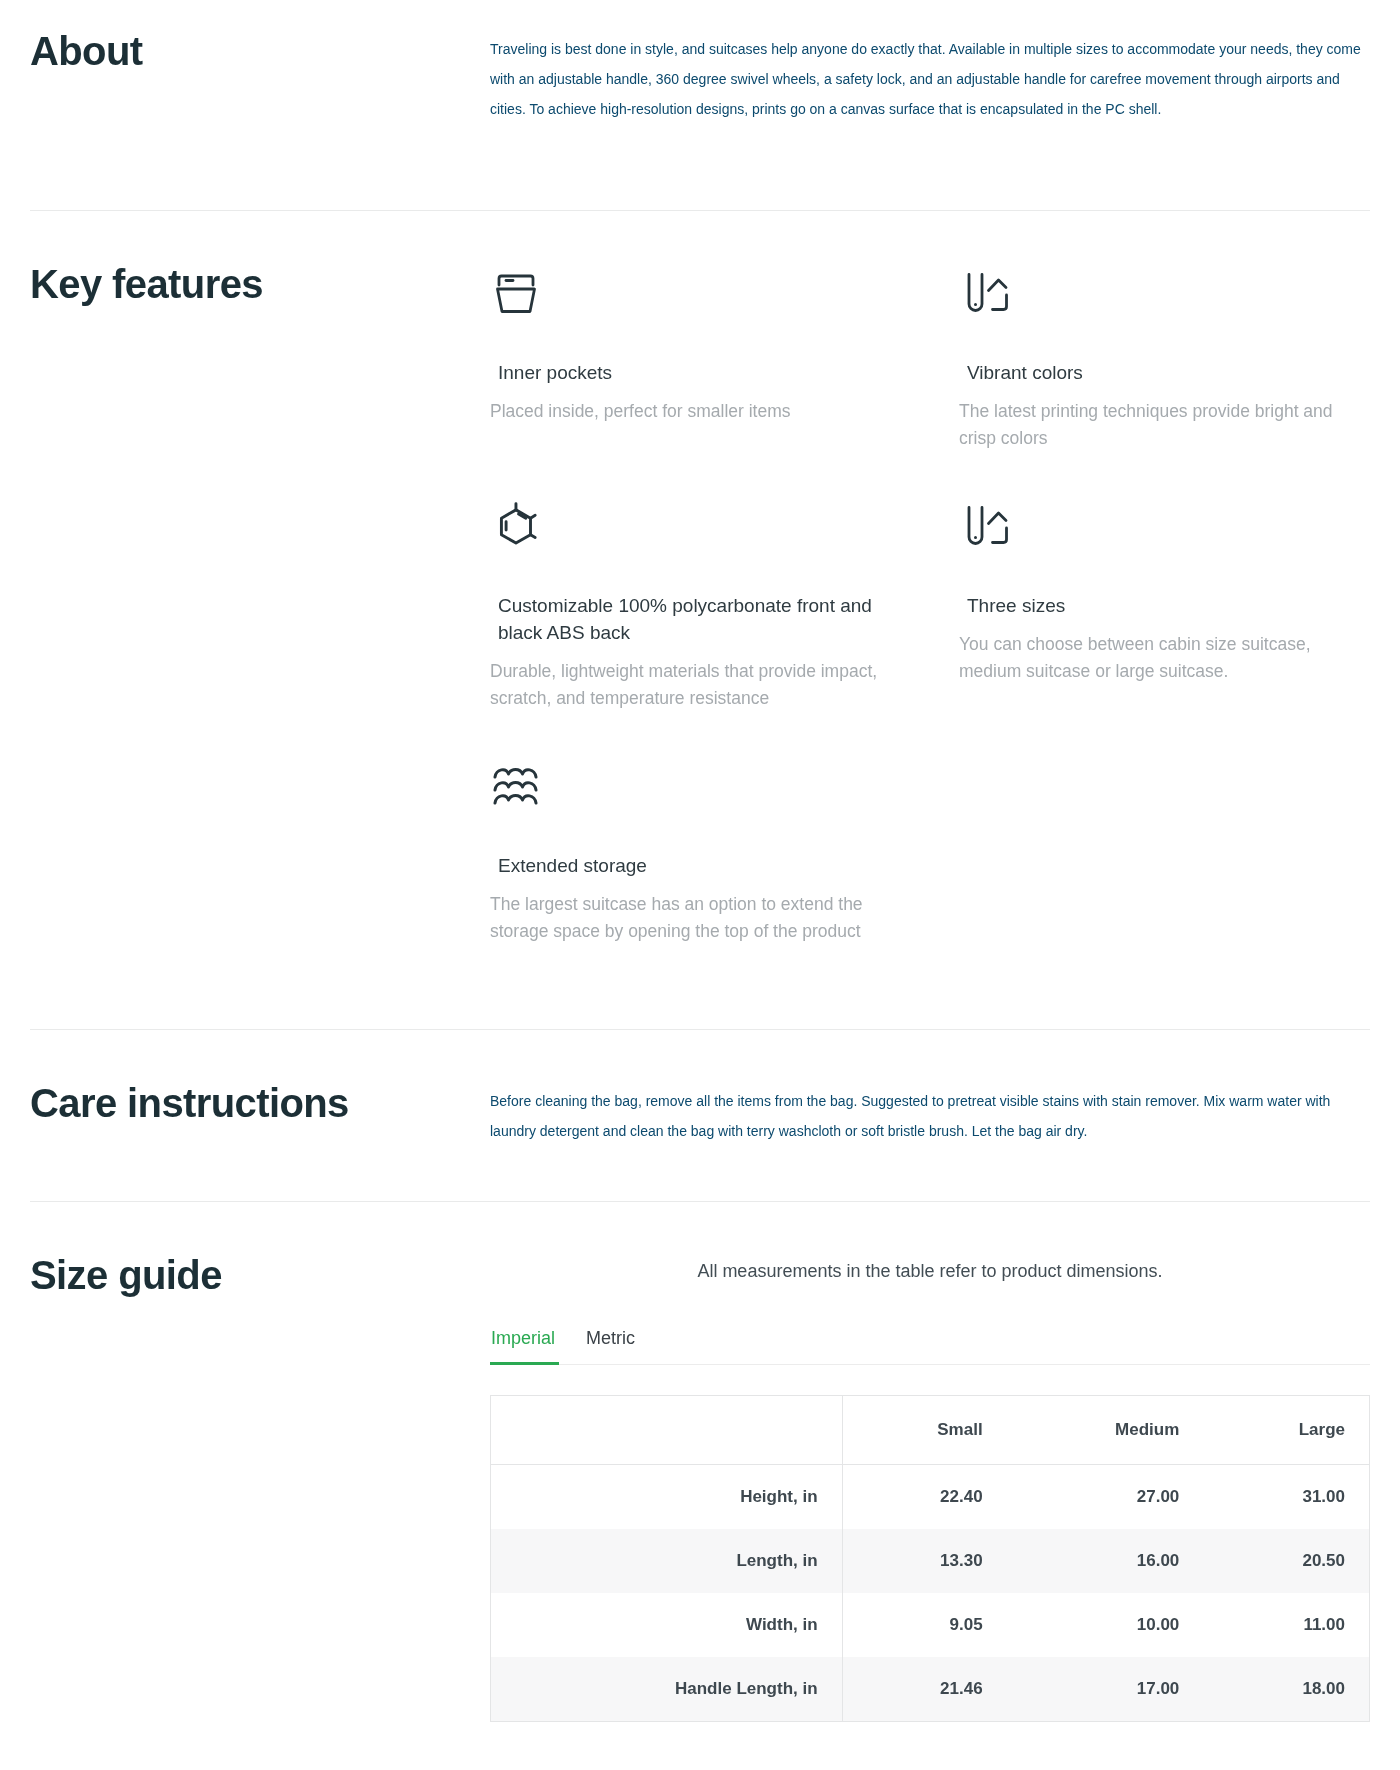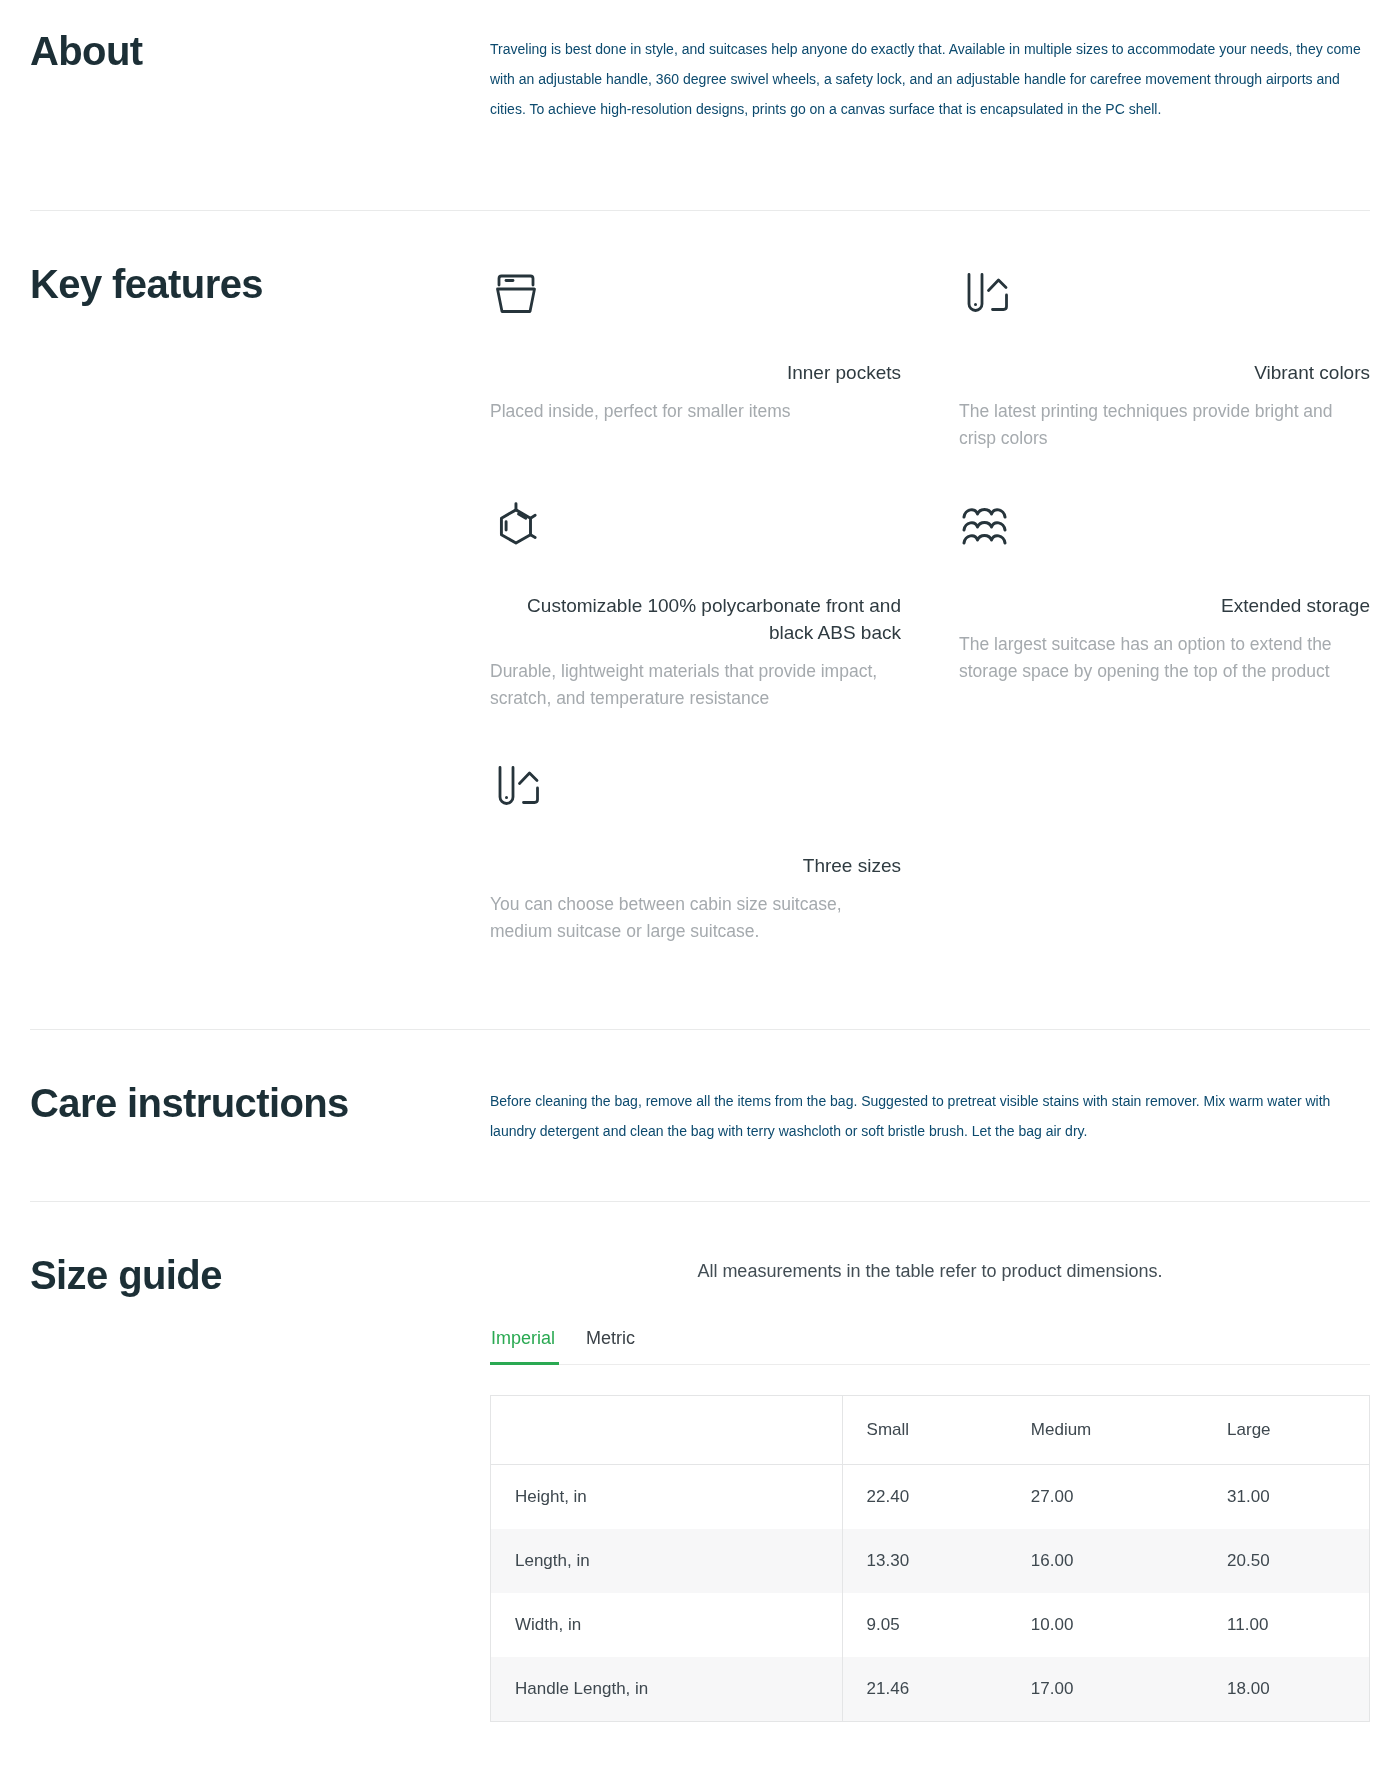--- a/index.html
+++ b/index.html
@@ -46,21 +46,20 @@
   }
   .feature-icon { display:block; height:56px; margin-bottom:36px; }
   .feature-icon svg { display:block; }
   .feature-icon svg path, .feature-icon svg circle { vector-effect:none; }
   .feature-title {
     margin:0 0 12px 8px;
     font-size:19px;
     font-weight:500;
     line-height:27px;
     color:#2f3b41;
-    text-align:right;
   }
   .feature-desc {
     margin:0;
     font-size:17.5px;
     line-height:27px;
     color:#a5aaae;
   }
 
   
   .size-intro { margin:0 0 44px 0; font-size:18px; line-height:26px; color:#424d54;text-align:center; }
@@ -86,22 +85,22 @@
 
   table.size-table {
     margin-top:30px;
     width:100%;
     border-collapse:collapse;
     border:1px solid #e4e5e6;
     font-size:17px;
     color:#3e484f;
   }
   table.size-table th, table.size-table td {
-    text-align:left;
-    font-weight:400;
+    text-align:right;
+    font-weight:700;
     padding:22px 24px;
   }
   table.size-table th { padding-top:24px; padding-bottom:24px; }
   table.size-table .col-label {
     width:40%;
     border-right:1px solid #e4e5e6;
     padding-left:24px;
   }
   table.size-table thead tr { border-bottom:1px solid #e4e5e6; }
   table.size-table tbody tr:nth-child(even) { background:#f7f7f8; }
@@ -162,43 +161,43 @@
               <path d="M39 17.5 L43.5 14.8"></path>
               <path d="M39 33.5 L43.5 36.2"></path>
             </svg>
           </span>
           <h3 class="feature-title">Customizable 100% polycarbonate front and black ABS back</h3>
           <p class="feature-desc">Durable, lightweight materials that provide impact, scratch, and temperature resistance</p>
         </div>
 
         <div class="feature">
           <span class="feature-icon">
-            <svg width="52" height="50" viewBox="0 0 52 48" fill="none" stroke="#26343b" stroke-width="3" stroke-linecap="round" stroke-linejoin="round">
-              <path d="M5 16 C6.5 7.5, 16 6.5, 18.5 13 C21 7, 30 7, 32.5 13 C35 6.5, 44.5 7.5, 46 16"></path>
-              <path d="M5 29 C6.5 20.5, 16 19.5, 18.5 26 C21 20, 30 20, 32.5 26 C35 19.5, 44.5 20.5, 46 29"></path>
-              <path d="M5 42 C6.5 33.5, 16 32.5, 18.5 39 C21 33, 30 33, 32.5 39 C35 32.5, 44.5 33.5, 46 42"></path>
-            </svg>
-          </span>
-          <h3 class="feature-title">Extended storage</h3>
-          <p class="feature-desc">The largest suitcase has an option to extend the storage space by opening the top of the product</p>
-        </div>
-
-        <div class="feature">
-          <span class="feature-icon">
             <svg width="52" height="52" viewBox="0 0 52 52" fill="none" stroke="#26343b" stroke-width="2.8" stroke-linecap="round" stroke-linejoin="round">
               <path d="M10 7.5 V37 A6.5 6.5 0 0 0 23 37 V7.5"></path>
               <circle cx="16.5" cy="37.5" r="1.5" fill="#26343b" stroke="none"></circle>
               <path d="M29.5 23.5 L39.5 13 L47 20.5"></path>
               <path d="M33.5 42.5 H44.5 Q47.5 42.5 47.5 39.5 V28"></path>
             </svg>
           </span>
           <h3 class="feature-title">Three sizes</h3>
           <p class="feature-desc">You can choose between cabin size suitcase, medium suitcase or large suitcase.</p>
         </div>
 
+        <div class="feature">
+          <span class="feature-icon">
+            <svg width="52" height="50" viewBox="0 0 52 48" fill="none" stroke="#26343b" stroke-width="3" stroke-linecap="round" stroke-linejoin="round">
+              <path d="M5 16 C6.5 7.5, 16 6.5, 18.5 13 C21 7, 30 7, 32.5 13 C35 6.5, 44.5 7.5, 46 16"></path>
+              <path d="M5 29 C6.5 20.5, 16 19.5, 18.5 26 C21 20, 30 20, 32.5 26 C35 19.5, 44.5 20.5, 46 29"></path>
+              <path d="M5 42 C6.5 33.5, 16 32.5, 18.5 39 C21 33, 30 33, 32.5 39 C35 32.5, 44.5 33.5, 46 42"></path>
+            </svg>
+          </span>
+          <h3 class="feature-title">Extended storage</h3>
+          <p class="feature-desc">The largest suitcase has an option to extend the storage space by opening the top of the product</p>
+        </div>
+
       </div>
     </div>
   </div>
 
   <div class="section sec-care">
     <div class="section-left">
       <h2 class="section-title">Care instructions</h2>
     </div>
     <div class="section-right">
       <p class="body-text">Before cleaning the bag, remove all the items from the bag. Suggested to pretreat visible stains with stain remover. Mix warm water with laundry detergent and clean the bag with terry washcloth or soft bristle brush. Let the bag air dry.</p>

